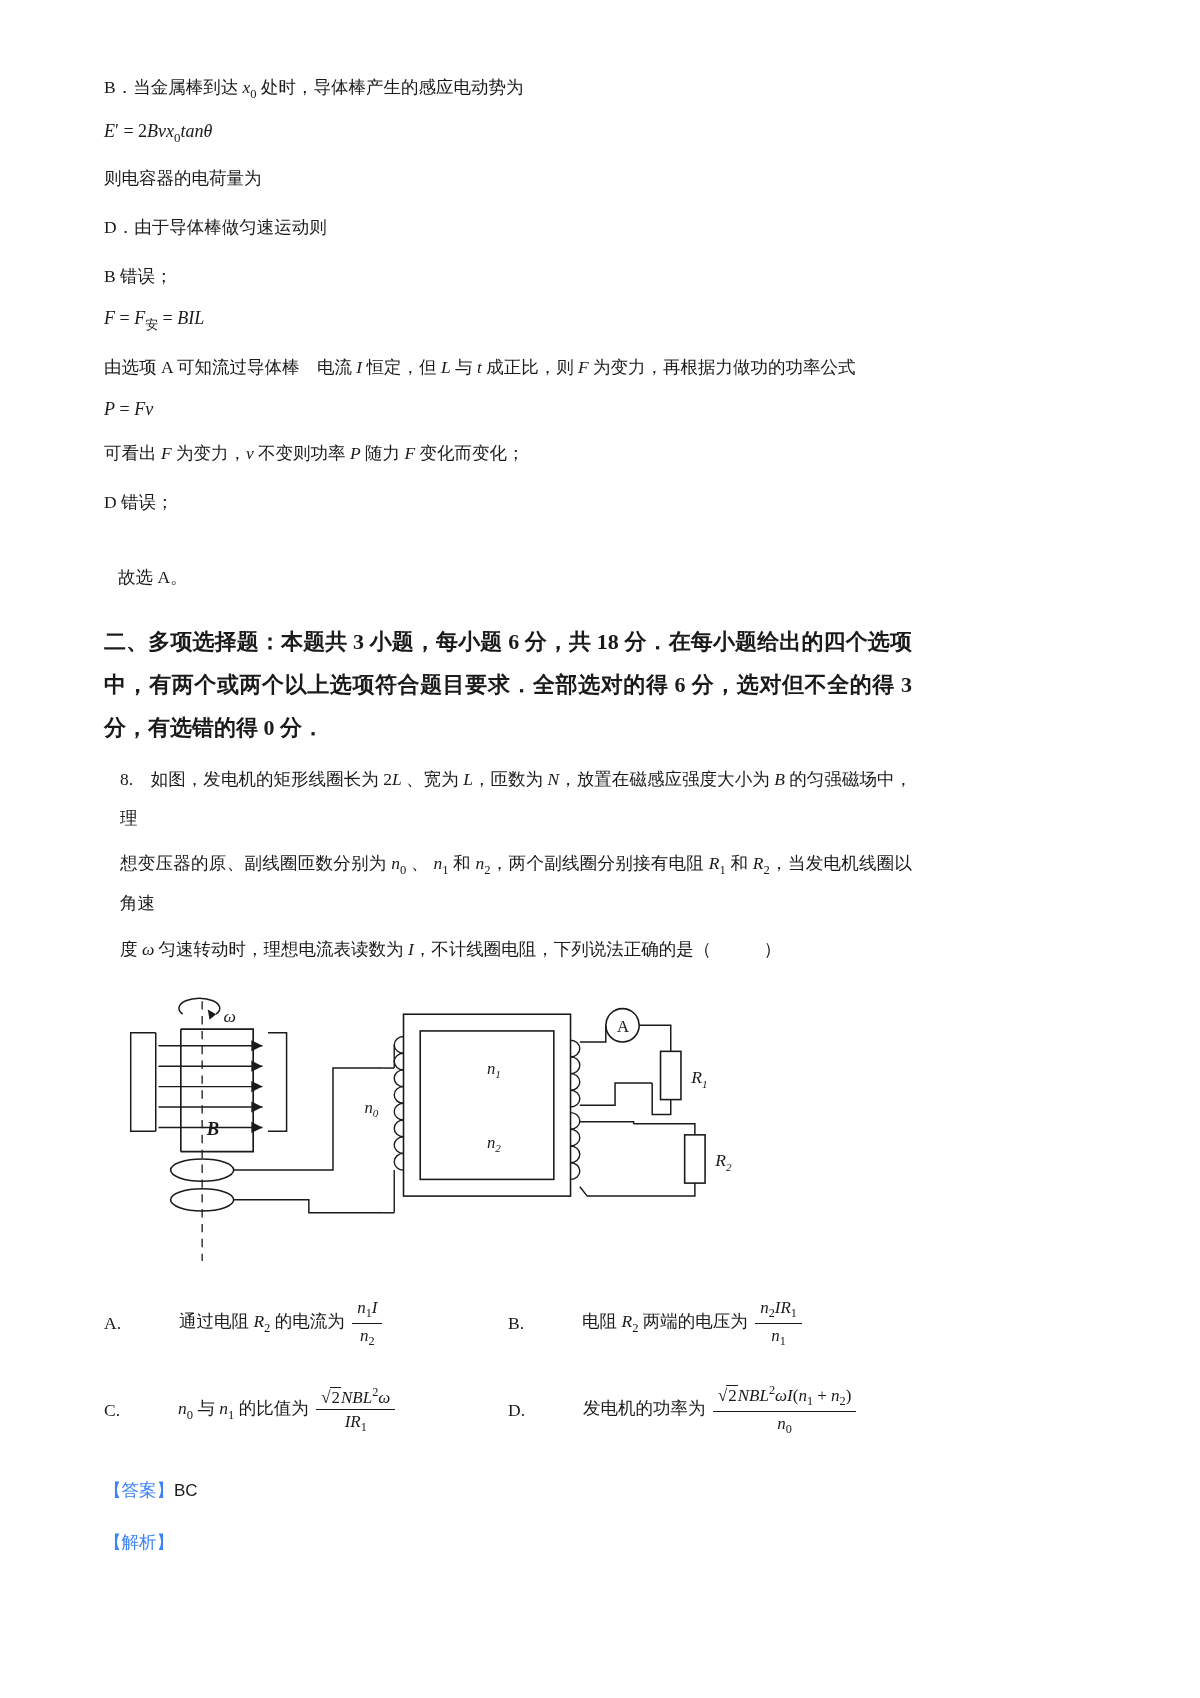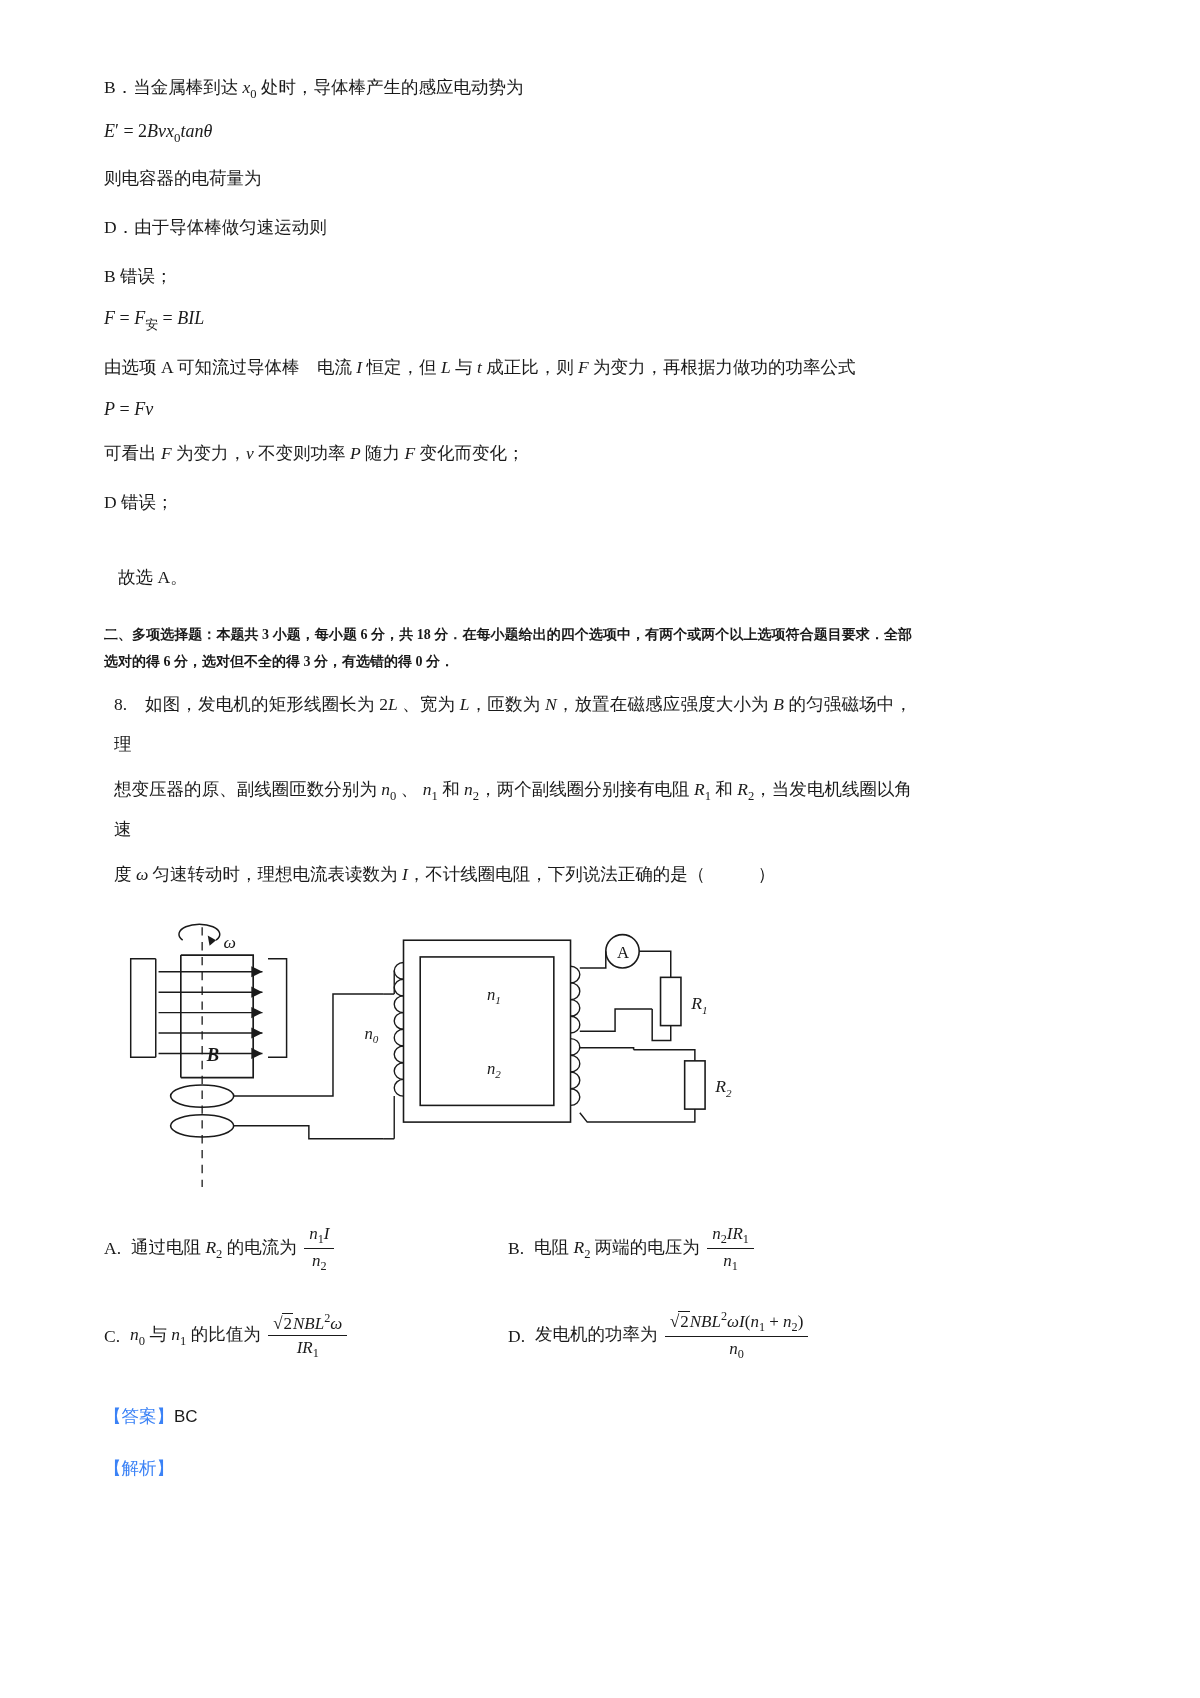--- a/index.html
+++ b/index.html
@@ -32,30 +32,30 @@
     font-size: 18px;
     margin: 10px 0 16px 0;
     font-family: "Liberation Serif", serif;
   }
   .it { font-style: italic; }
   .sub { font-size: 0.72em; vertical-align: sub; }
   .sup { font-size: 0.72em; vertical-align: super; }
   .small-cn { font-size: 0.72em; font-style: normal; }
 
   .section-head {
-    font-size: 14px;
+    font-size: 22px;
     font-weight: bold;
     line-height: 1.95;
     margin: 26px 0 10px 0;
     text-align: justify;
   }
   .q-body {
     font-size: 17.5px;
     line-height: 2.25;
-    margin: 6px 0 4px 10px;
+    margin: 6px 0 4px 16px;
     text-align: justify;
   }
 
   
   .figure-wrap {
     margin: 14px 0 10px 0;
     display: flex;
     justify-content: flex-start;
     padding-left: 10px;
   }
@@ -70,21 +70,21 @@
     width: 100%;
     margin-bottom: 34px;
   }
   .opt {
     width: 50%;
     display: flex;
     align-items: center;
     font-size: 17.5px;
   }
   .opt .lbl { margin-right: 10px; }
-  .opt .txt { white-space: nowrap; }
+  .opt .txt { white-space: nowrap; margin-left: 48px; }
 
   .frac {
     display: inline-flex;
     flex-direction: column;
     align-items: center;
     vertical-align: middle;
     margin: 0 3px;
     font-size: 17px;
     line-height: 1.25;
   }

